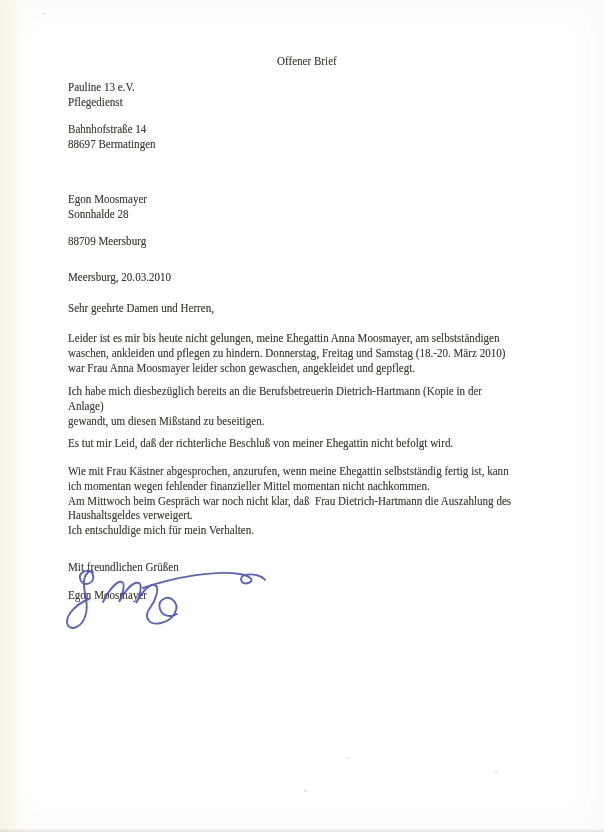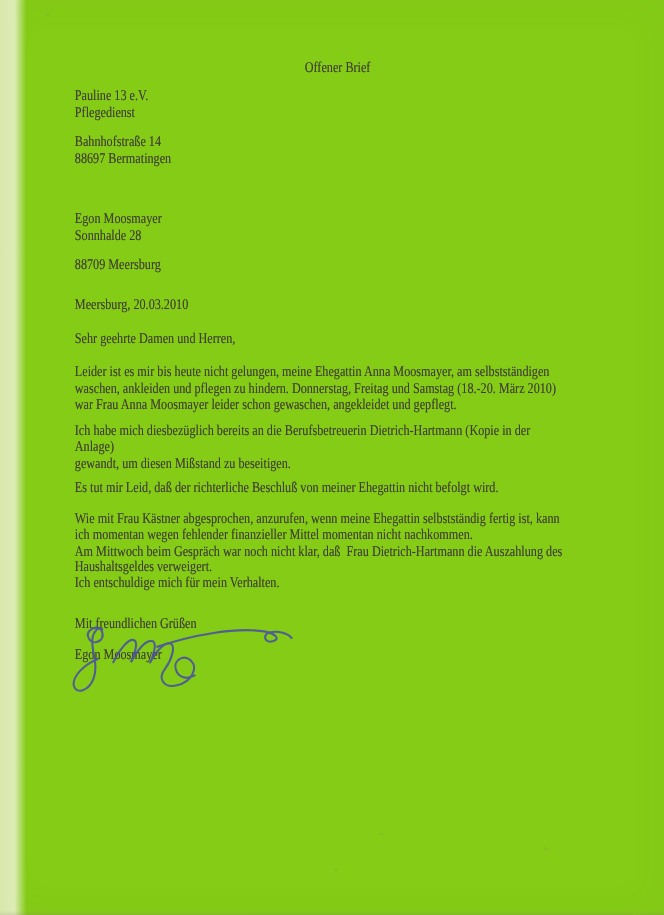--- a/index.html
+++ b/index.html
@@ -5,21 +5,21 @@
   html, body { margin: 0; padding: 0; }
   body {
     width: 604px; height: 832px;
     background: #e9e7e2;
     font-family: "Liberation Serif", serif;
     overflow: hidden;
   }
   .page {
     position: relative;
     width: 604px; height: 832px;
-    background: #84cc16;
+    background: #ffffff;
     box-shadow: inset 0 0 40px rgba(120,105,80,0.04);
     overflow: hidden;
   }
   
   .edge-band {
     position: absolute; left: 0; top: 0; bottom: 0; width: 24px;
     background: linear-gradient(90deg, #f6f1df 0%, #faf7ea 55%, rgba(250,247,234,0) 100%);
     opacity: 0.75;
   }
   .edge-bottom {

